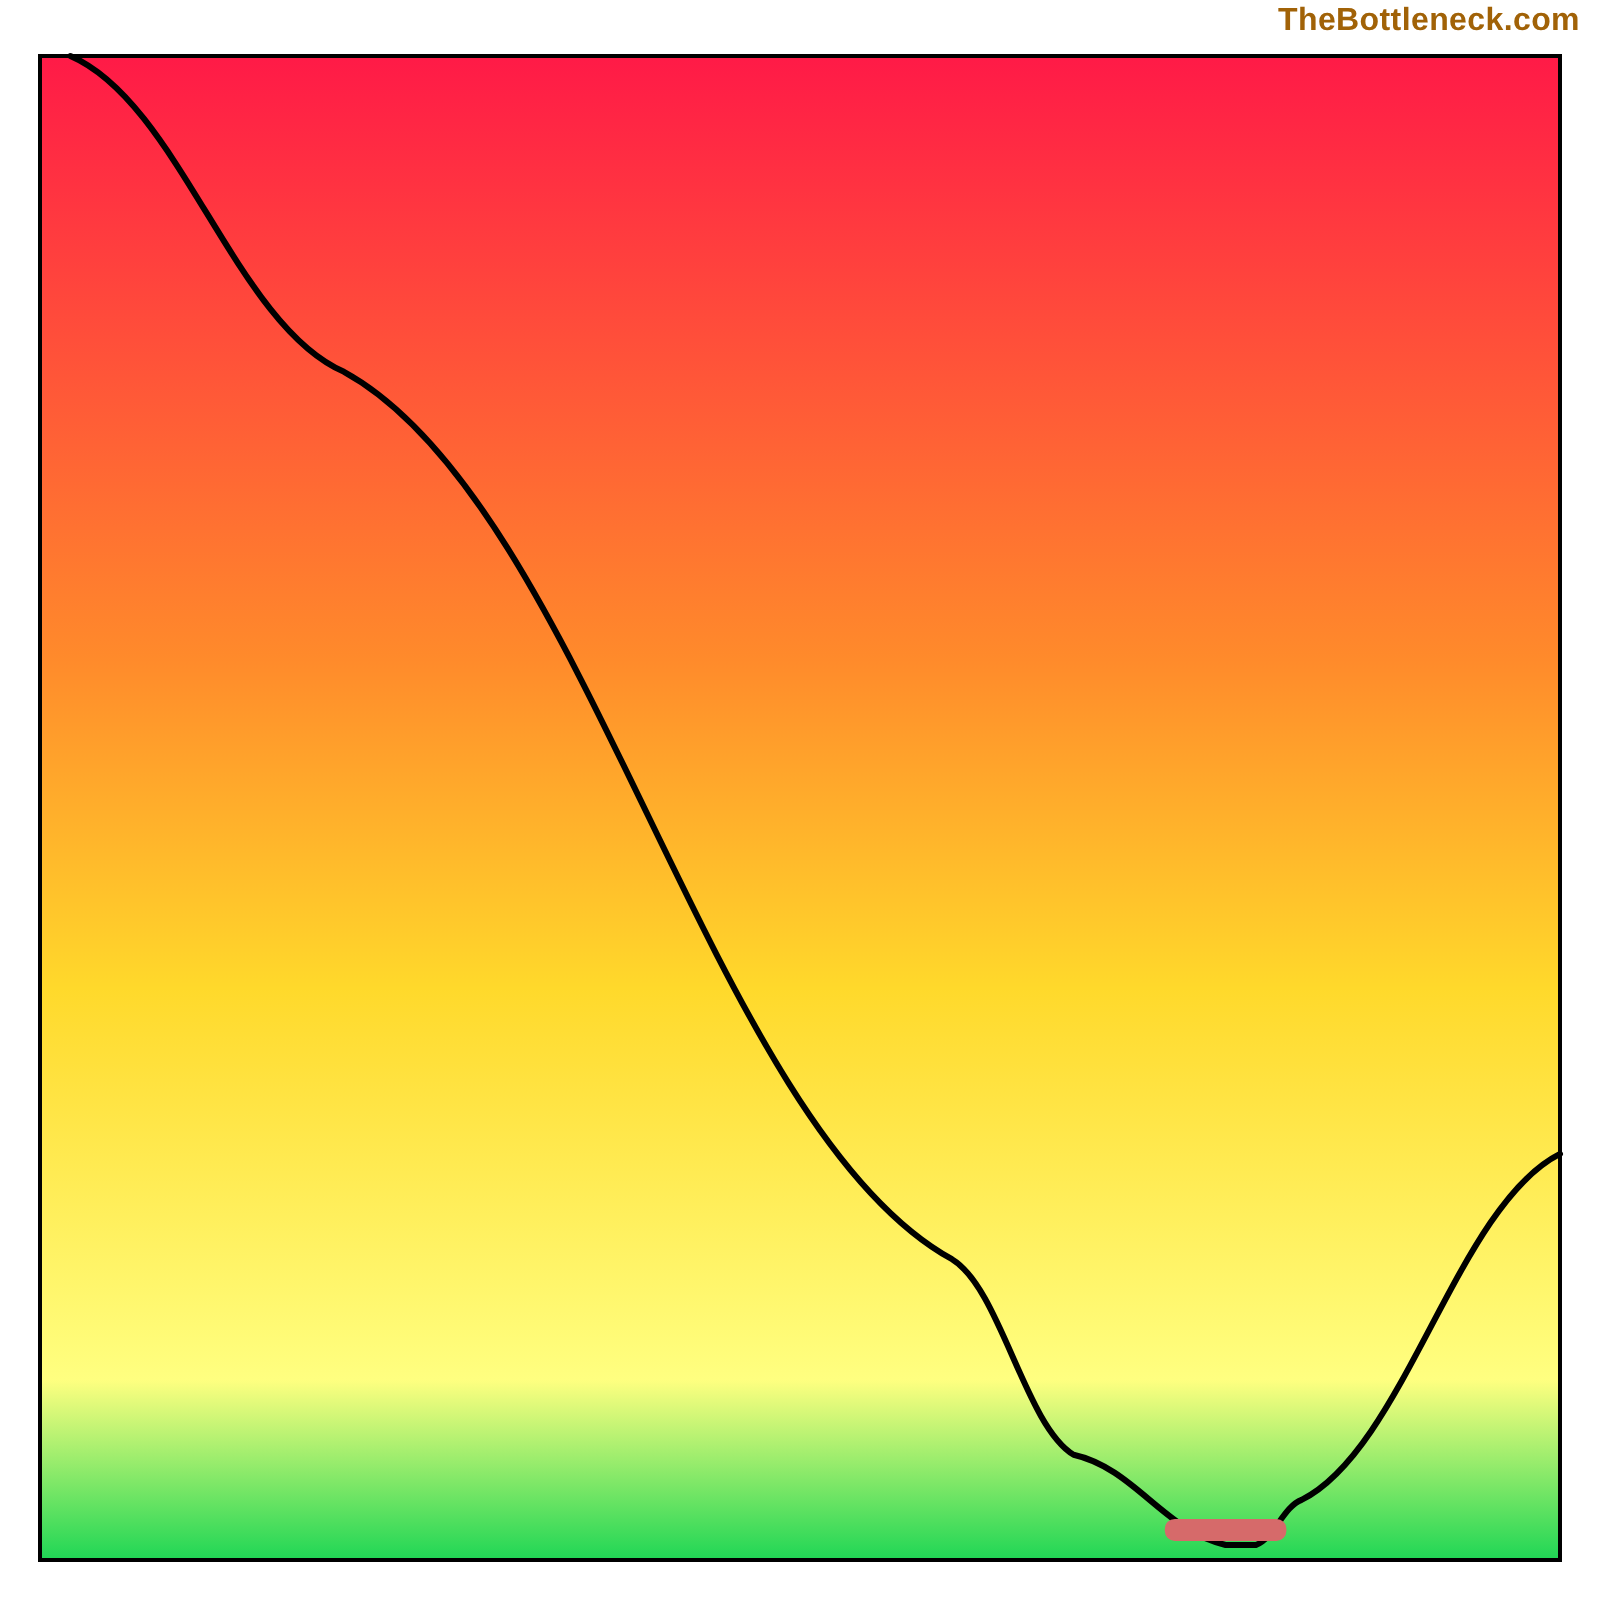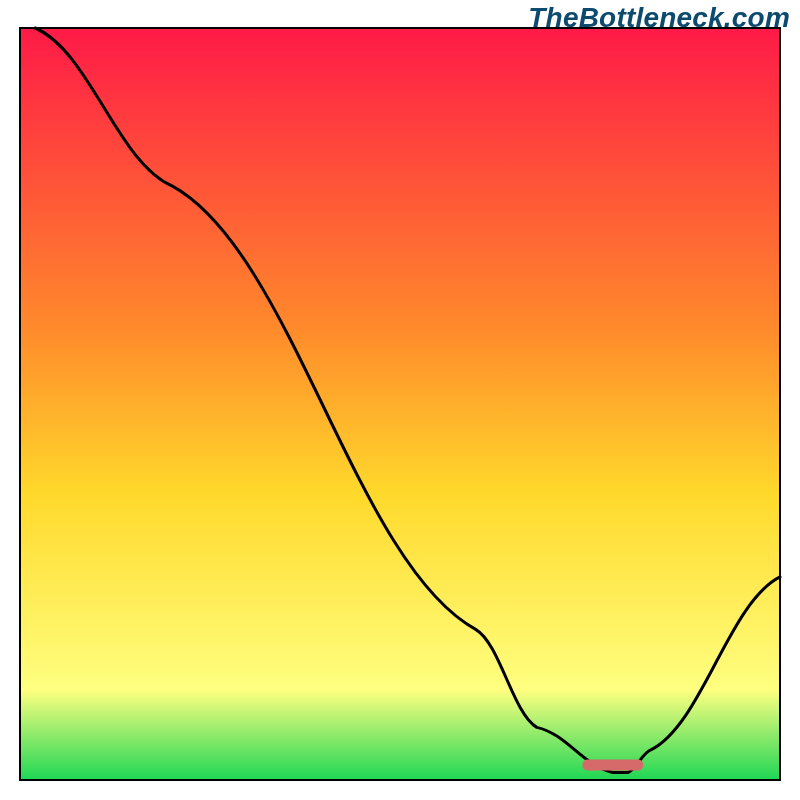--- a/index.html
+++ b/index.html
@@ -13,26 +13,25 @@
   }
   .wrapper {
     position: relative;
     width: 800px;
     height: 800px;
   }
   .watermark {
     position: absolute;
     top: 2px;
     right: 10px;
-    font-size: 28px;
+    font-size: 16px;
     font-weight: 600;
-    color: #0c4a6e;
+    color: #a16207;
     letter-spacing: 0.2px;
     z-index: 5;
-    font-style: italic;
   }
   svg.chart {
     position: absolute;
     top: 0;
     left: 0;
     width: 800px;
     height: 800px;
   }
 </style>
 </head>

